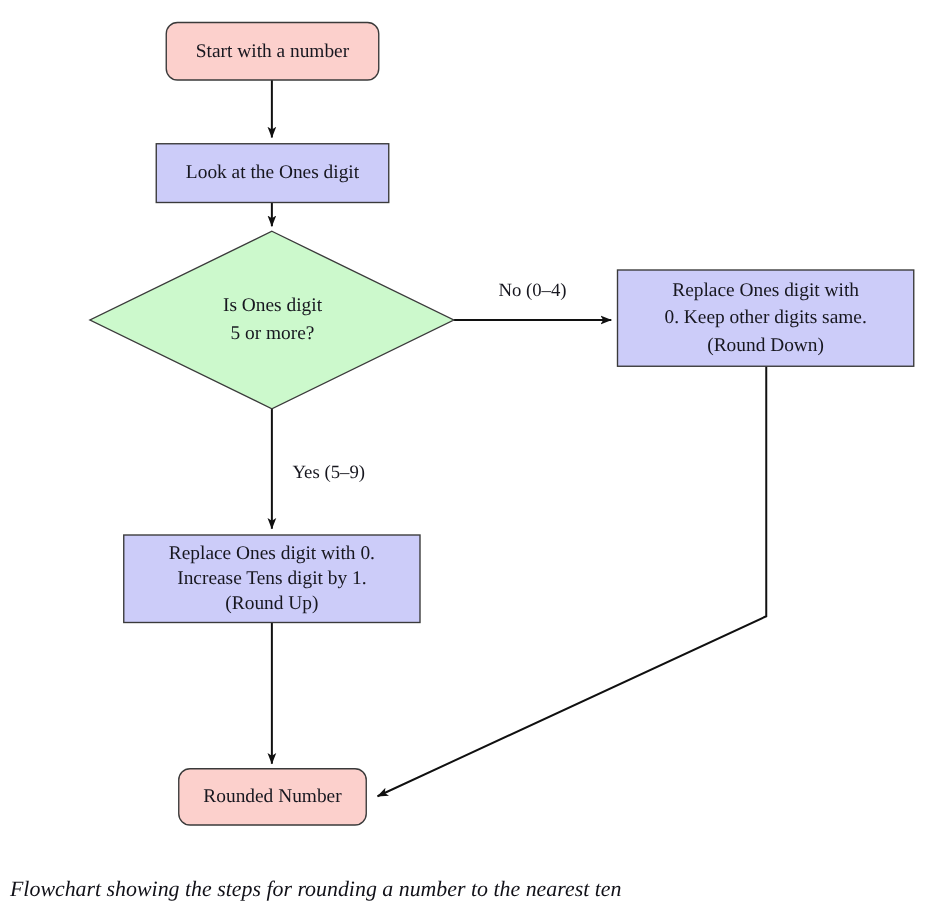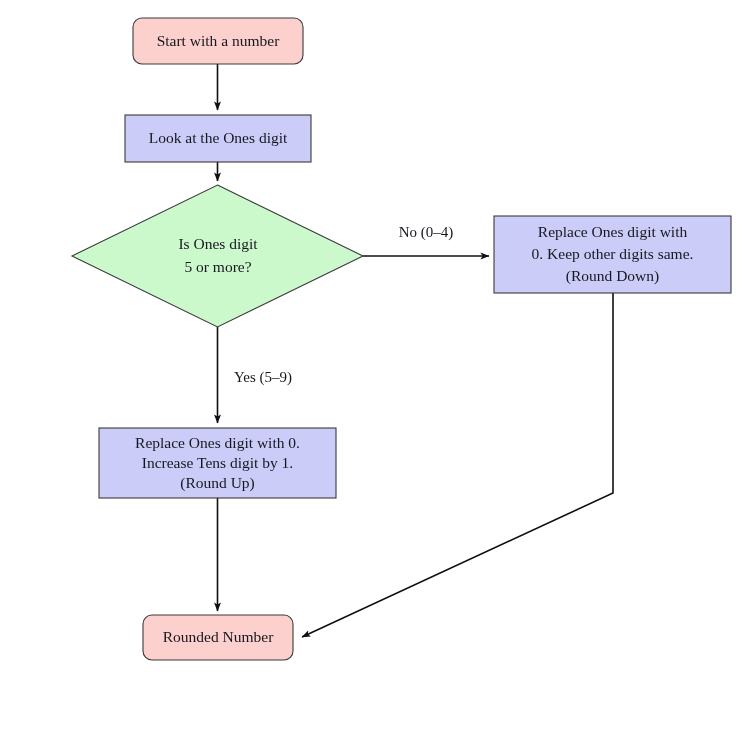--- a/index.html
+++ b/index.html
@@ -134,13 +134,14 @@
       <text class="node-label" x="217.5" y="484">(Round Up)</text>
     </g>
 
     <g>
       <rect class="node-shape terminal" x="143" y="615" width="150" height="45" rx="9" ry="9"></rect>
       <text class="node-label" x="218" y="638">Rounded Number</text>
     </g>
 
   </svg>
 
+  <div class="caption-text">Flowchart showing the steps for rounding a number to the nearest ten</div>
 </div>
 
 </body></html>

